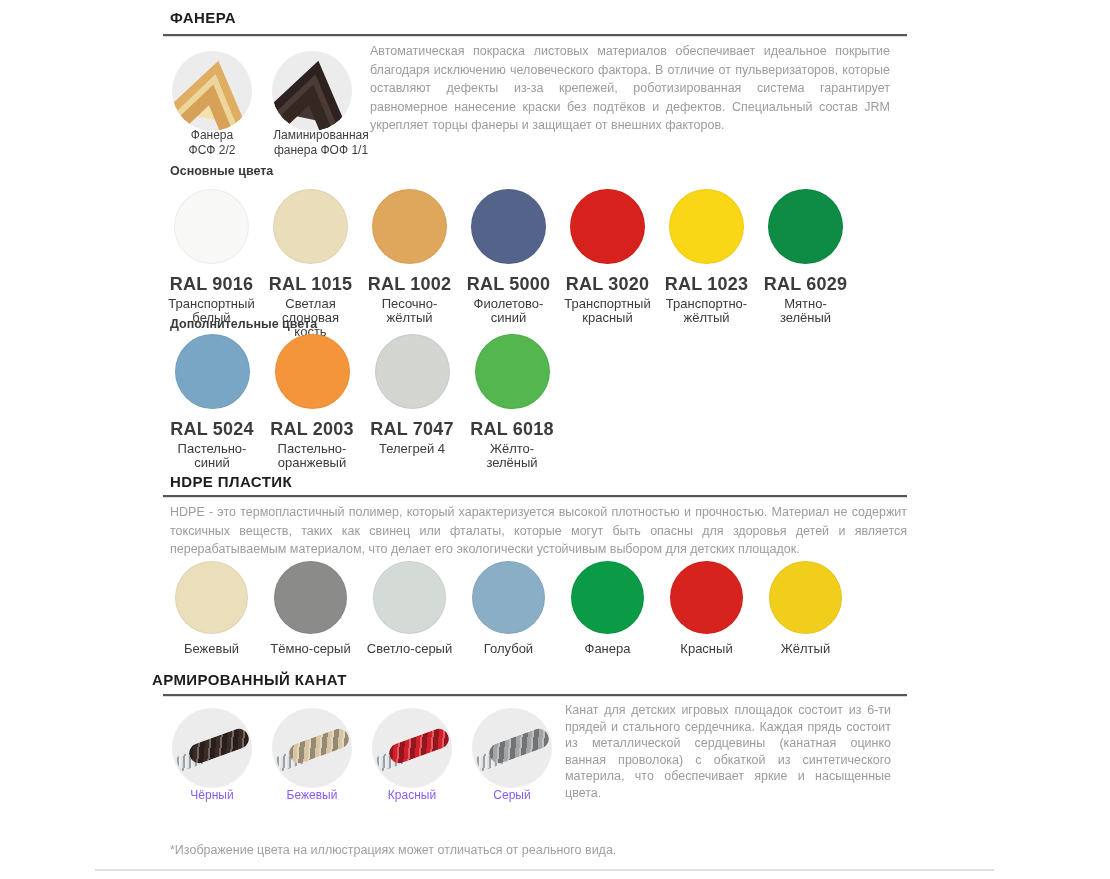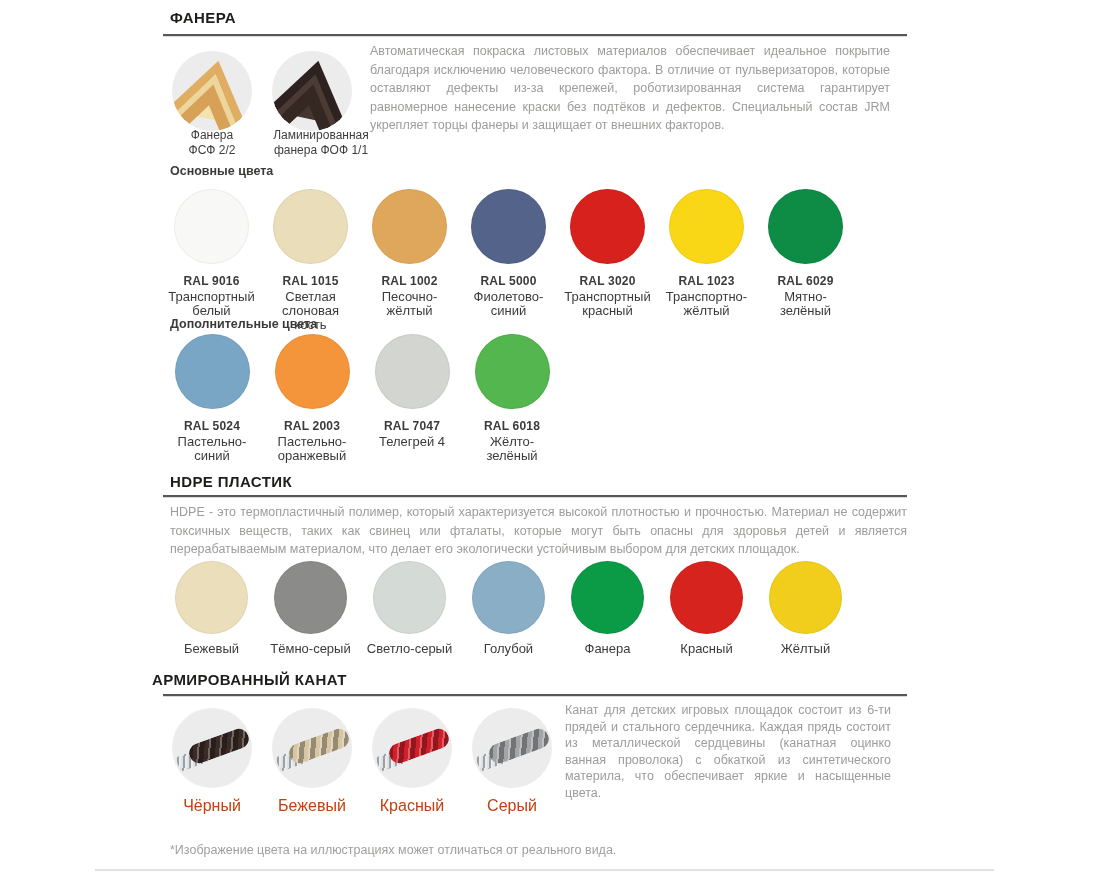--- a/index.html
+++ b/index.html
@@ -13,35 +13,35 @@
 
   .fig-circle{position:absolute;border-radius:50%;background:#ececec;overflow:hidden;}
   .fig-label{position:absolute;width:120px;text-align:center;font-size:12px;line-height:15px;color:#3e3e3d;}
 
   .swatch-row{position:absolute;display:flex;}
   .swatch-cell{width:99px;text-align:center;flex:0 0 auto;}
   .swatch-cell.w100{width:100px;}
   .swatch-circle{width:75px;height:75px;border-radius:50%;margin:0 auto;
                  box-shadow:inset 0 0 0 1px rgba(0,0,0,0.05);}
   .swatch-circle.small{width:73px;height:73px;}
-  .swatch-code{margin-top:10px;font-size:12px;font-weight:bold;color:#3b3b3a;letter-spacing:.2px;}
+  .swatch-code{margin-top:10px;font-size:18px;font-weight:bold;color:#3b3b3a;letter-spacing:.2px;}
   .swatch-name{margin:2px auto 0;max-width:92px;font-size:13px;line-height:14px;color:#3b3b3a;}
   .swatch-name.single{margin-top:8px;max-width:99px;}
 
   .row-label{position:absolute;font-size:12.5px;font-weight:bold;color:#3a3a39;}
 
   .rope-circle{width:80px;height:80px;border-radius:50%;background:#ececec;overflow:hidden;
                position:relative;margin:0 auto;}
   .rope-metal{position:absolute;left:5px;top:44px;width:30px;height:15px;border-radius:3px;
               transform:rotate(-20deg);
               background:repeating-linear-gradient(115deg,#dfe2e4 0 2px,#9aa0a4 2px 4px,#eceeef 4px 6px);}
   .rope-body{position:absolute;left:16px;top:28px;width:62px;height:20px;border-radius:10px;
              transform:rotate(-20deg);
              background-image:repeating-linear-gradient(115deg,rgba(255,255,255,.28) 0 2px,rgba(0,0,0,.30) 2px 7px,rgba(255,255,255,0) 7px 11px);}
-  .rope-label{margin-top:9px;font-size:16px;color:#c2410c;}
+  .rope-label{font-size:12px;color:#8b5cf6;}
 
   .footnote{position:absolute;left:170px;top:843px;font-size:12.5px;color:#9f9f9d;}
   .bottom-line{position:absolute;left:95px;top:869px;width:1015px;height:2px;}
 </style>
 </head>
 <body>
 
 <div class="page">
 
   <div class="sec-title" style="left:170px;top:9px;">ФАНЕРА</div>

